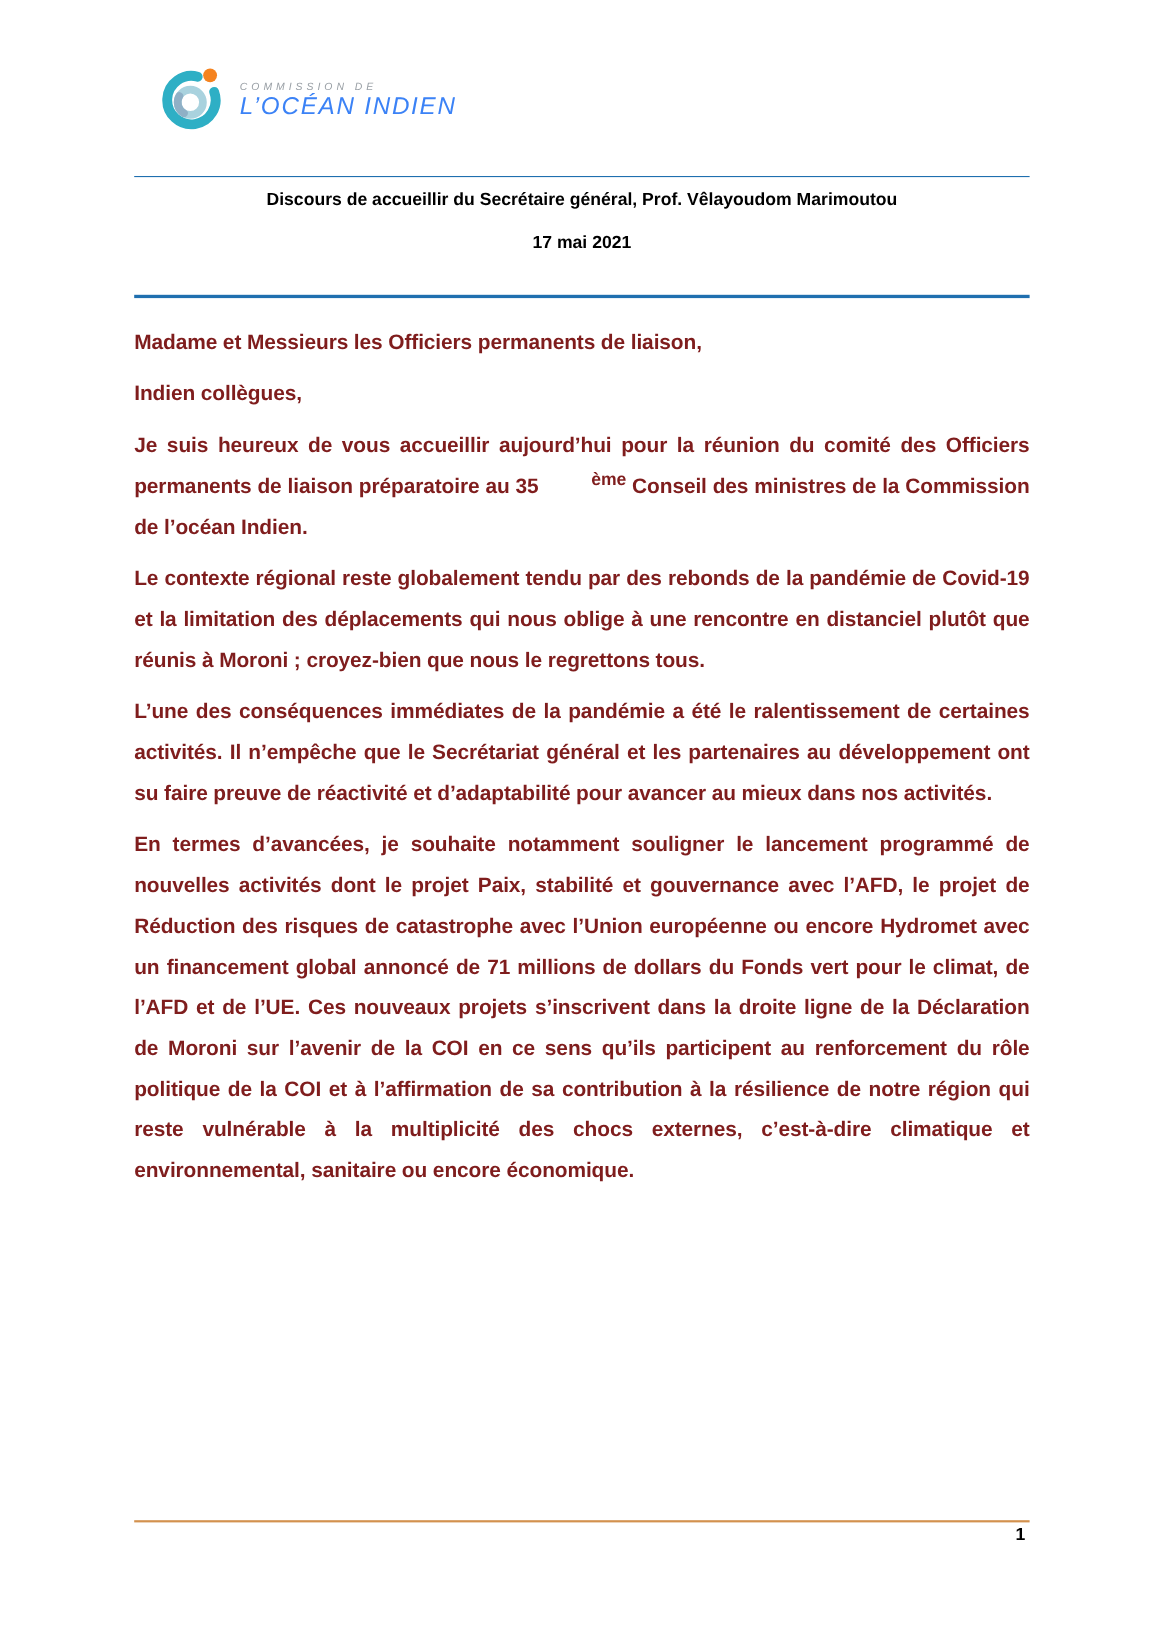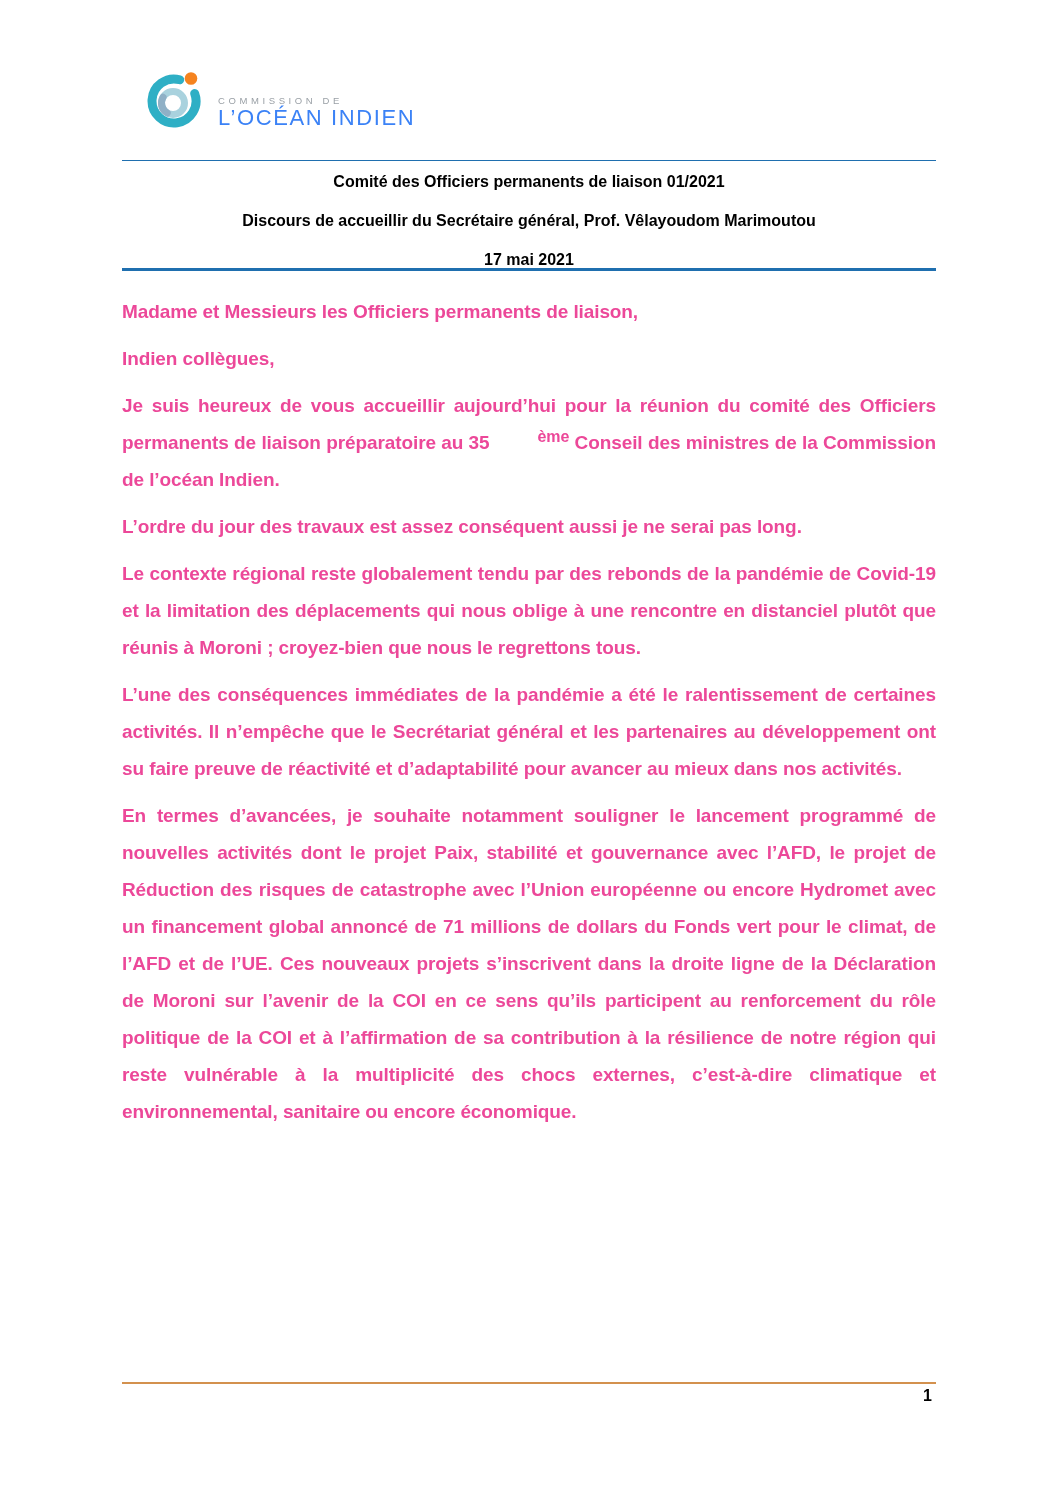--- a/index.html
+++ b/index.html
@@ -11,22 +11,22 @@
     color: #000;
   }
   .page {
     position: absolute; inset: 0;
     background: #ffffff;
     overflow: hidden;
   }
 
   
   .logo {
-    position: absolute; left: 146px; top: 70px;
-    display: flex; align-items: flex-end;
+    position: absolute; left: 146px; top: 60px;
+    display: flex; align-items: center; font-style: italic;
   }
   .logo svg { width: 58px; height: 58px; display: block; }
   .logo-text { margin-left: 14px; padding-top: 2px; }
   .logo-line1 {
     font-size: 9.5px; letter-spacing: 3.6px; color: #9aa0a6;
     font-weight: 400; line-height: 14px;
   }
   .logo-line2 {
     font-size: 22px; letter-spacing: 1.6px; color: #3b82f6;
     font-weight: 400; line-height: 20px;
@@ -49,21 +49,21 @@
   }
 
   
   .bodytext {
     position: absolute; left: 122px; top: 293px; width: 814px;
     text-align: justify;
   }
   .bodytext p {
     font-size: 19px; font-weight: 700; line-height: 37px;
     letter-spacing: -0.1px;
-    margin-bottom: 10px; color: #ec4899;
+    margin-bottom: 10px; color: #7f1d1d;
   }
   .bodytext sup {
     font-size: 16px; font-weight: 700;
     vertical-align: super; line-height: 0; margin-left: 48px;
   }
 
   
   .pagenum {
     position: absolute; top: 1387px; left: 122px; width: 810px;
     text-align: right; font-size: 16px; font-weight: 700; color: #000;
@@ -83,32 +83,30 @@
     </svg>
     <div class="logo-text">
       <div class="logo-line1">COMMISSION DE</div>
       <div class="logo-line2">L’OCÉAN INDIEN</div>
     </div>
   </div>
 
   <hr class="rule rule-thin">
 
   <div class="header">
-    <p>Comité des Officiers permanents de liaison 01/2021</p>
     <p>Discours de accueillir du Secrétaire général, Prof. Vêlayoudom Marimoutou</p>
     <p>17 mai 2021</p>
   </div>
 
   <hr class="rule rule-thick">
 
   <div class="bodytext">
     <p>Madame et Messieurs les Officiers permanents de liaison,</p>
     <p>Indien collègues,</p>
     <p><span>Je suis heureux de vous accueillir aujourd’hui pour la réunion du comité des Officiers permanents de liaison préparatoire au 35</span><sup>ème</sup><span> Conseil des ministres de la Commission de l’océan Indien.</span></p>
-    <p>L’ordre du jour des travaux est assez conséquent aussi je ne serai pas long.</p>
     <p>Le contexte régional reste globalement tendu par des rebonds de la pandémie de Covid-19 et la limitation des déplacements qui nous oblige à une rencontre en distanciel plutôt que réunis à Moroni ; croyez-bien que nous le regrettons tous.</p>
     <p>L’une des conséquences immédiates de la pandémie a été le ralentissement de certaines activités. Il n’empêche que le Secrétariat général et les partenaires au développement ont su faire preuve de réactivité et d’adaptabilité pour avancer au mieux dans nos activités.</p>
     <p>En termes d’avancées, je souhaite notamment souligner le lancement programmé de nouvelles activités dont le projet Paix, stabilité et gouvernance avec l’AFD, le projet de Réduction des risques de catastrophe avec l’Union européenne ou encore Hydromet avec un financement global annoncé de 71 millions de dollars du Fonds vert pour le climat, de l’AFD et de l’UE. Ces nouveaux projets s’inscrivent dans la droite ligne de la Déclaration de Moroni sur l’avenir de la COI en ce sens qu’ils participent au renforcement du rôle politique de la COI et à l’affirmation de sa contribution à la résilience de notre région qui reste vulnérable à la multiplicité des chocs externes, c’est-à-dire climatique et environnemental, sanitaire ou encore économique.</p>
   </div>
 
   <hr class="rule rule-orange">
   <div class="pagenum">1</div>
 
 </div>
 

